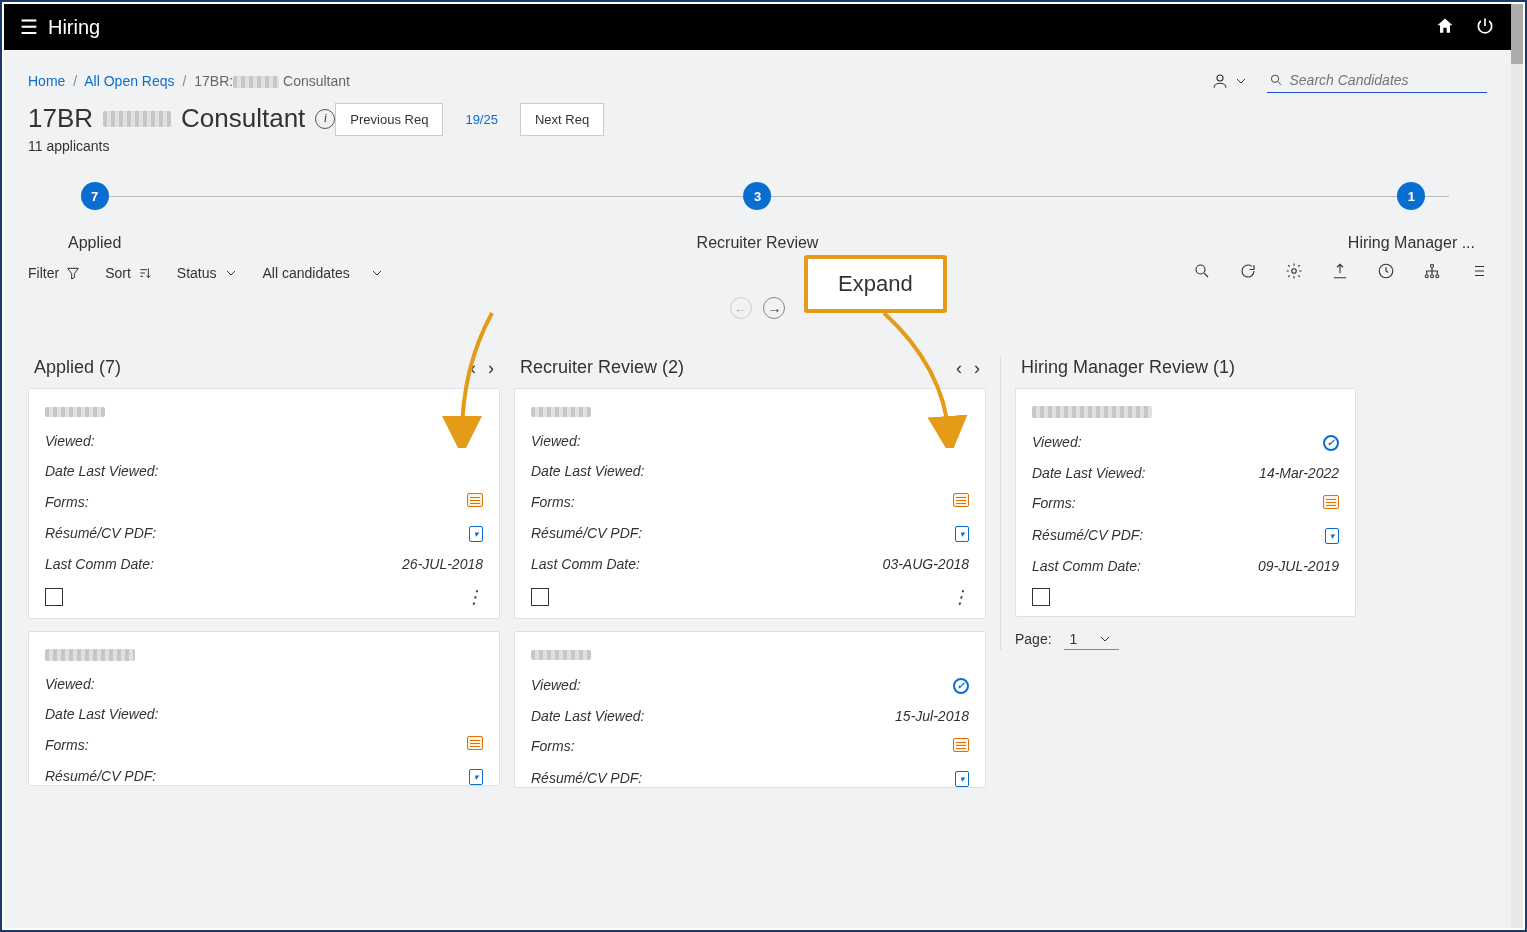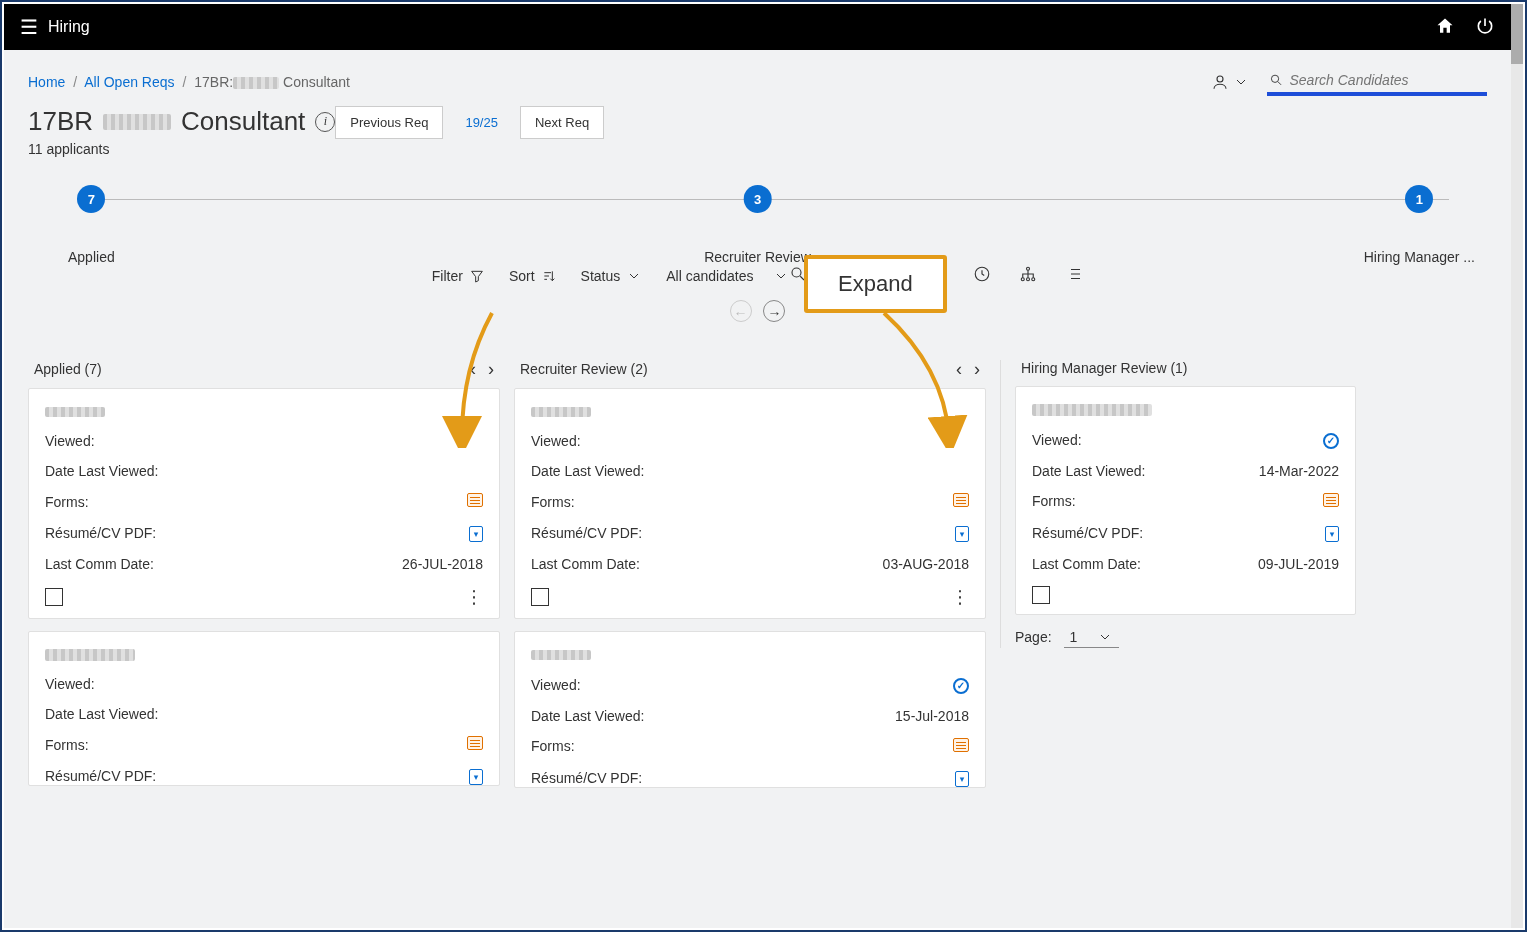--- a/index.html
+++ b/index.html
@@ -6,80 +6,80 @@
 body { background: #f5f5f5; color: #333; font-size: 14px; }
 .frame { width: 1527px; height: 932px; background: #fff; position: relative; border: 2px solid #1a3a6b; overflow: hidden; }
 .scrollarea { position: absolute; left: 2px; top: 2px; right: 14px; bottom: 2px; background: #f1f2f3; overflow: hidden; }
 .vscroll { position: absolute; right: 2px; top: 2px; bottom: 2px; width: 12px; background: #e8e8e8; }
 .vscroll .thumb { position: absolute; left: 0; right: 0; top: 0; height: 60px; background: #acacac; }
 
 
 .topbar { position: absolute; top: 0; left: 0; right: 0; height: 46px; background: #000; color: #fff; display: flex; align-items: center; padding: 0 16px; justify-content: space-between; }
 .topbar-left { display: flex; align-items: center; gap: 10px; }
 .hamburger { font-size: 20px; cursor: pointer; }
-.app-title { font-size: 16px; font-weight: 400; }
+.app-title { font-size: 20px; font-weight: 400; }
 .topbar-right { display: flex; align-items: center; gap: 20px; }
 .topbar-right svg { fill: #fff; }
 
 
 .content { position: absolute; top: 46px; left: 0; right: 0; bottom: 0; padding: 18px 24px 4px 24px; }
 
 .crumbrow { display: flex; justify-content: space-between; align-items: center; margin-bottom: 6px; }
 .breadcrumb { font-size: 14px; color: #666; }
 .breadcrumb a { color: #0a6ed1; text-decoration: none; }
 .breadcrumb .sep { margin: 0 4px; color: #888; }
 .redact { display:inline-block; width:46px; height:12px; background: repeating-linear-gradient(90deg,#c7c7c7,#c7c7c7 4px,#e0e0e0 4px,#e0e0e0 8px); vertical-align:middle; border-radius:2px;}
 .redact.sm{width:60px;height:10px}
 .redact.lg{width:90px;height:12px}
 
 .rightcluster { display: flex; align-items: center; gap: 18px; }
 .userdd { display:flex; align-items:center; gap:4px; color:#444; cursor:pointer;}
-.searchbox { display:flex; align-items:center; gap:6px; border-bottom:4px solid #1d4ed8; width:220px; padding:4px 2px;}
+.searchbox { display:flex; align-items:center; gap:6px; border-bottom:1px solid #1d4ed8; width:220px; padding:4px 2px;}
 .searchbox input { border:none; outline:none; font-style:italic; width:100%; background:transparent; font-size:14px;}
 
 .pagetitle-row { display:flex; justify-content:flex-start; align-items:flex-start; margin-top:10px;}
 .pagetitle { font-size: 26px; font-weight: 400; color: #333; display:flex; align-items:center; gap:10px;}
 .pagetitle .info-icon { width:20px; height:20px; border:1px solid #555; border-radius:50%; display:inline-flex; align-items:center; justify-content:center; font-size:12px; font-family:Georgia, serif; font-style:italic;}
 .applicant-count { font-size: 14px; color:#333; margin-top:4px;}
 .reqnav { display:flex; align-items:center; gap:8px;}
 .btn { border:1px solid #ccc; background:#fff; padding:8px 14px; font-size:13px; color:#333; cursor:pointer;}
 .btn.link { border:none; background:none; color:#0a6ed1;}
 
 
 .stagetrack { position:relative; margin-top:28px; height:70px;}
 .track-line { position:absolute; top:14px; left:54px; right:38px; height:1px; background:#bbb;}
 .stage { position:absolute; top:0; text-align:center;}
 .stage .badge { width:28px; height:28px; border-radius:50%; background:#0a6ed1; color:#fff; display:inline-flex; align-items:center; justify-content:center; font-size:13px; font-weight:bold;}
-.stage .lbl { margin-top:36px; font-size:14px; color:#333; white-space:nowrap;}
-
-
-.toolbar { display:flex; justify-content:center; align-items:center; margin-top:10px;}
+.stage .lbl { margin-top:24px; font-size:16px; color:#333; white-space:nowrap;}
+
+
+.toolbar { display:flex; justify-content:space-between; align-items:center; margin-top:10px;}
 .toolbar-left { display:flex; align-items:center; gap:24px; color:#333;}
 .tool { display:flex; align-items:center; gap:6px; cursor:pointer;}
 .toolbar-right { display:flex; align-items:center; gap:28px; color:#333;}
 .toolbar-right .ic{cursor:pointer;}
 
 .pager-arrows { text-align:center; margin-top:14px;}
 .circ { width:22px; height:22px; border:1px solid #888; border-radius:50%; display:inline-flex; align-items:center; justify-content:center; margin:0 4px; cursor:pointer;}
 .circ.disabled{color:#bbb; border-color:#ccc;}
 
 
 .callout { position:absolute; background:#fff; border:4px solid #e39b18; padding:12px 30px; font-size:22px; border-radius:3px; z-index:50;}
 .arrow-svg { position:absolute; z-index:49; pointer-events:none;}
 
 
 .board { display:flex; gap:14px; margin-top:38px; align-items:flex-start;}
 .col { flex:0 0 472px; }
 .col.last { flex: 0 0 356px; border-left:1px solid #ddd; padding-left:14px;}
 .col-hdr { display:flex; justify-content:space-between; align-items:center; margin-bottom:10px; padding:0 6px;}
-.col-title { font-size:14px; color:#333;}
+.col-title { font-size:18px; color:#333;}
 .col-nav { display:flex; gap:12px; color:#333;}
 .col-nav span{cursor:pointer; font-size:18px; line-height:1;}
 
-.card { background:#fff; border:1px solid #e0e0e0; border-radius:2px; padding:14px 16px 10px 16px; margin-bottom:12px;}
+.card { background:#fff; border:1px solid #e0e0e0; border-radius:2px; padding:14px 16px 10px 16px; margin-bottom:12px;font-style:italic;}
 .card .name { color:#0a6ed1; margin-bottom:14px;}
 .row { display:flex; justify-content:space-between; align-items:center; margin-bottom:14px; font-size:14px;}
 .row .k{color:#333;}
 .row .v{color:#333;}
 .ico-form{display:inline-block;width:16px;height:14px;border:1px solid #e07000;border-radius:2px;background:linear-gradient(#e07000,#e07000) 2px 3px/10px 1px no-repeat,linear-gradient(#e07000,#e07000) 2px 6px/10px 1px no-repeat,linear-gradient(#e07000,#e07000) 2px 9px/10px 1px no-repeat, #fff3e6;}
 .ico-pdf{display:inline-flex;align-items:center;justify-content:center;width:14px;height:16px;border:1px solid #0a6ed1;color:#0a6ed1;font-size:9px;border-radius:2px;}
 .ico-check{display:inline-flex;align-items:center;justify-content:center;width:16px;height:16px;border:2px solid #0a6ed1;border-radius:50%;color:#0a6ed1;font-size:10px;font-weight:bold;}
 
 .card-foot { display:flex; justify-content:space-between; align-items:center; margin-top:8px;}
 .chk { width:18px; height:18px; border:1px solid #333; display:inline-block; cursor:pointer;}

